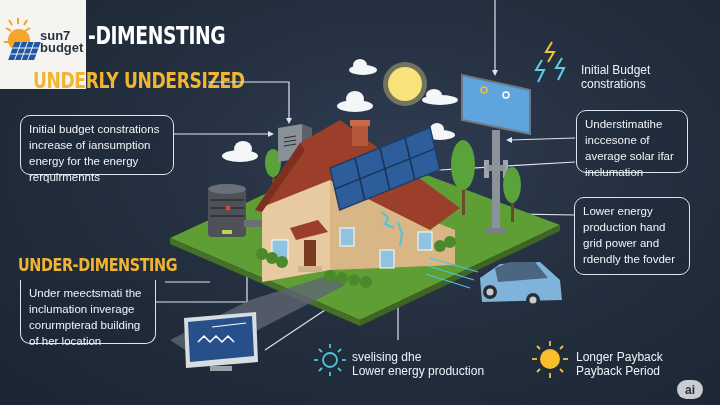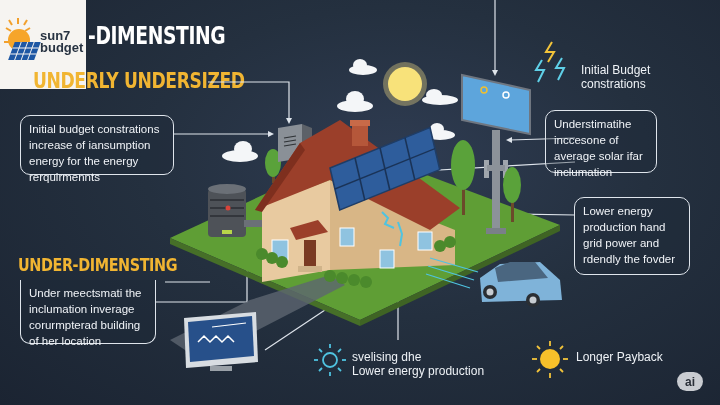--- a/index.html
+++ b/index.html
@@ -40,21 +40,21 @@
     transform: scaleX(0.8); transform-origin: left center;
   }
   .callout {
     border: 1.5px solid #dfe5ec; border-radius: 10px;
     padding: 5px 8px;
     font-size: 11.5px; line-height: 16px; color: #f0f3f7;
     background: rgba(30,40,54,0.35);
   }
   .plain-label { font-size: 12px; line-height: 14px; color: #eef2f6; }
   .ai-badge {
-    left: 677px; top: 372px; width: 26px; height: 19px;
+    left: 677px; top: 380px; width: 26px; height: 19px;
     border-radius: 10px; background: #c9ccd1; color: #2a2f38;
     font-weight: bold; font-size: 12px; text-align: center; line-height: 20px;
   }
 </style>
 </head>
 <body>
 
 <div class="abs logo">
   <svg width="86" height="89" style="position:absolute;left:0;top:0">
     <g stroke="#f2a02c" stroke-width="2">
@@ -259,28 +259,29 @@
     <line x1="537" y1="346" x2="540" y2="349"></line>
     <line x1="560" y1="369" x2="563" y2="372"></line>
     <line x1="537" y1="372" x2="540" y2="369"></line>
     <line x1="560" y1="349" x2="563" y2="346"></line>
   </g>
   <circle cx="550" cy="359" r="10" fill="#f7c02a"></circle>
 </svg>
 
 <div class="abs callout" style="left:20px; top:115px; width:154px; height:60px;">Initial budget constrations increase of iansumption energy for the energy rerquirmennts</div>
 <div class="abs callout" style="left:20px; top:280px; width:136px; height:64px; border-top:none; border-top-left-radius:0; border-top-right-radius:0;">Under meectsmati the inclumation inverage corurmpterad building of her location</div>
-<div class="abs callout" style="left:545px; top:110px; width:112px; height:63px;">Understimatihe inccesone of average solar ifar inclumation</div>
+<div class="abs callout" style="left:576px; top:110px; width:112px; height:63px;">Understimatihe inccesone of average solar ifar inclumation</div>
 <div class="abs callout" style="left:574px; top:197px; width:116px; height:78px;">Lower energy production hand grid power and rdendly the fovder</div>
 
 <div class="abs plain-label" style="left:581px; top:47px;margin-top:16px;">
   <div>Initial Budget</div>
   <div>constrations</div>
 </div>
 <div class="abs plain-label" style="left:352px; top:350px;">
   <div>svelising dhe</div>
   <div>Lower energy production</div>
 </div>
 <div class="abs plain-label" style="left:576px; top:350px;">
   <div>Longer Payback</div>
+  <div>Payback Period</div>
 </div>
 
 <div class="abs ai-badge">ai</div>
 
 </body></html>

